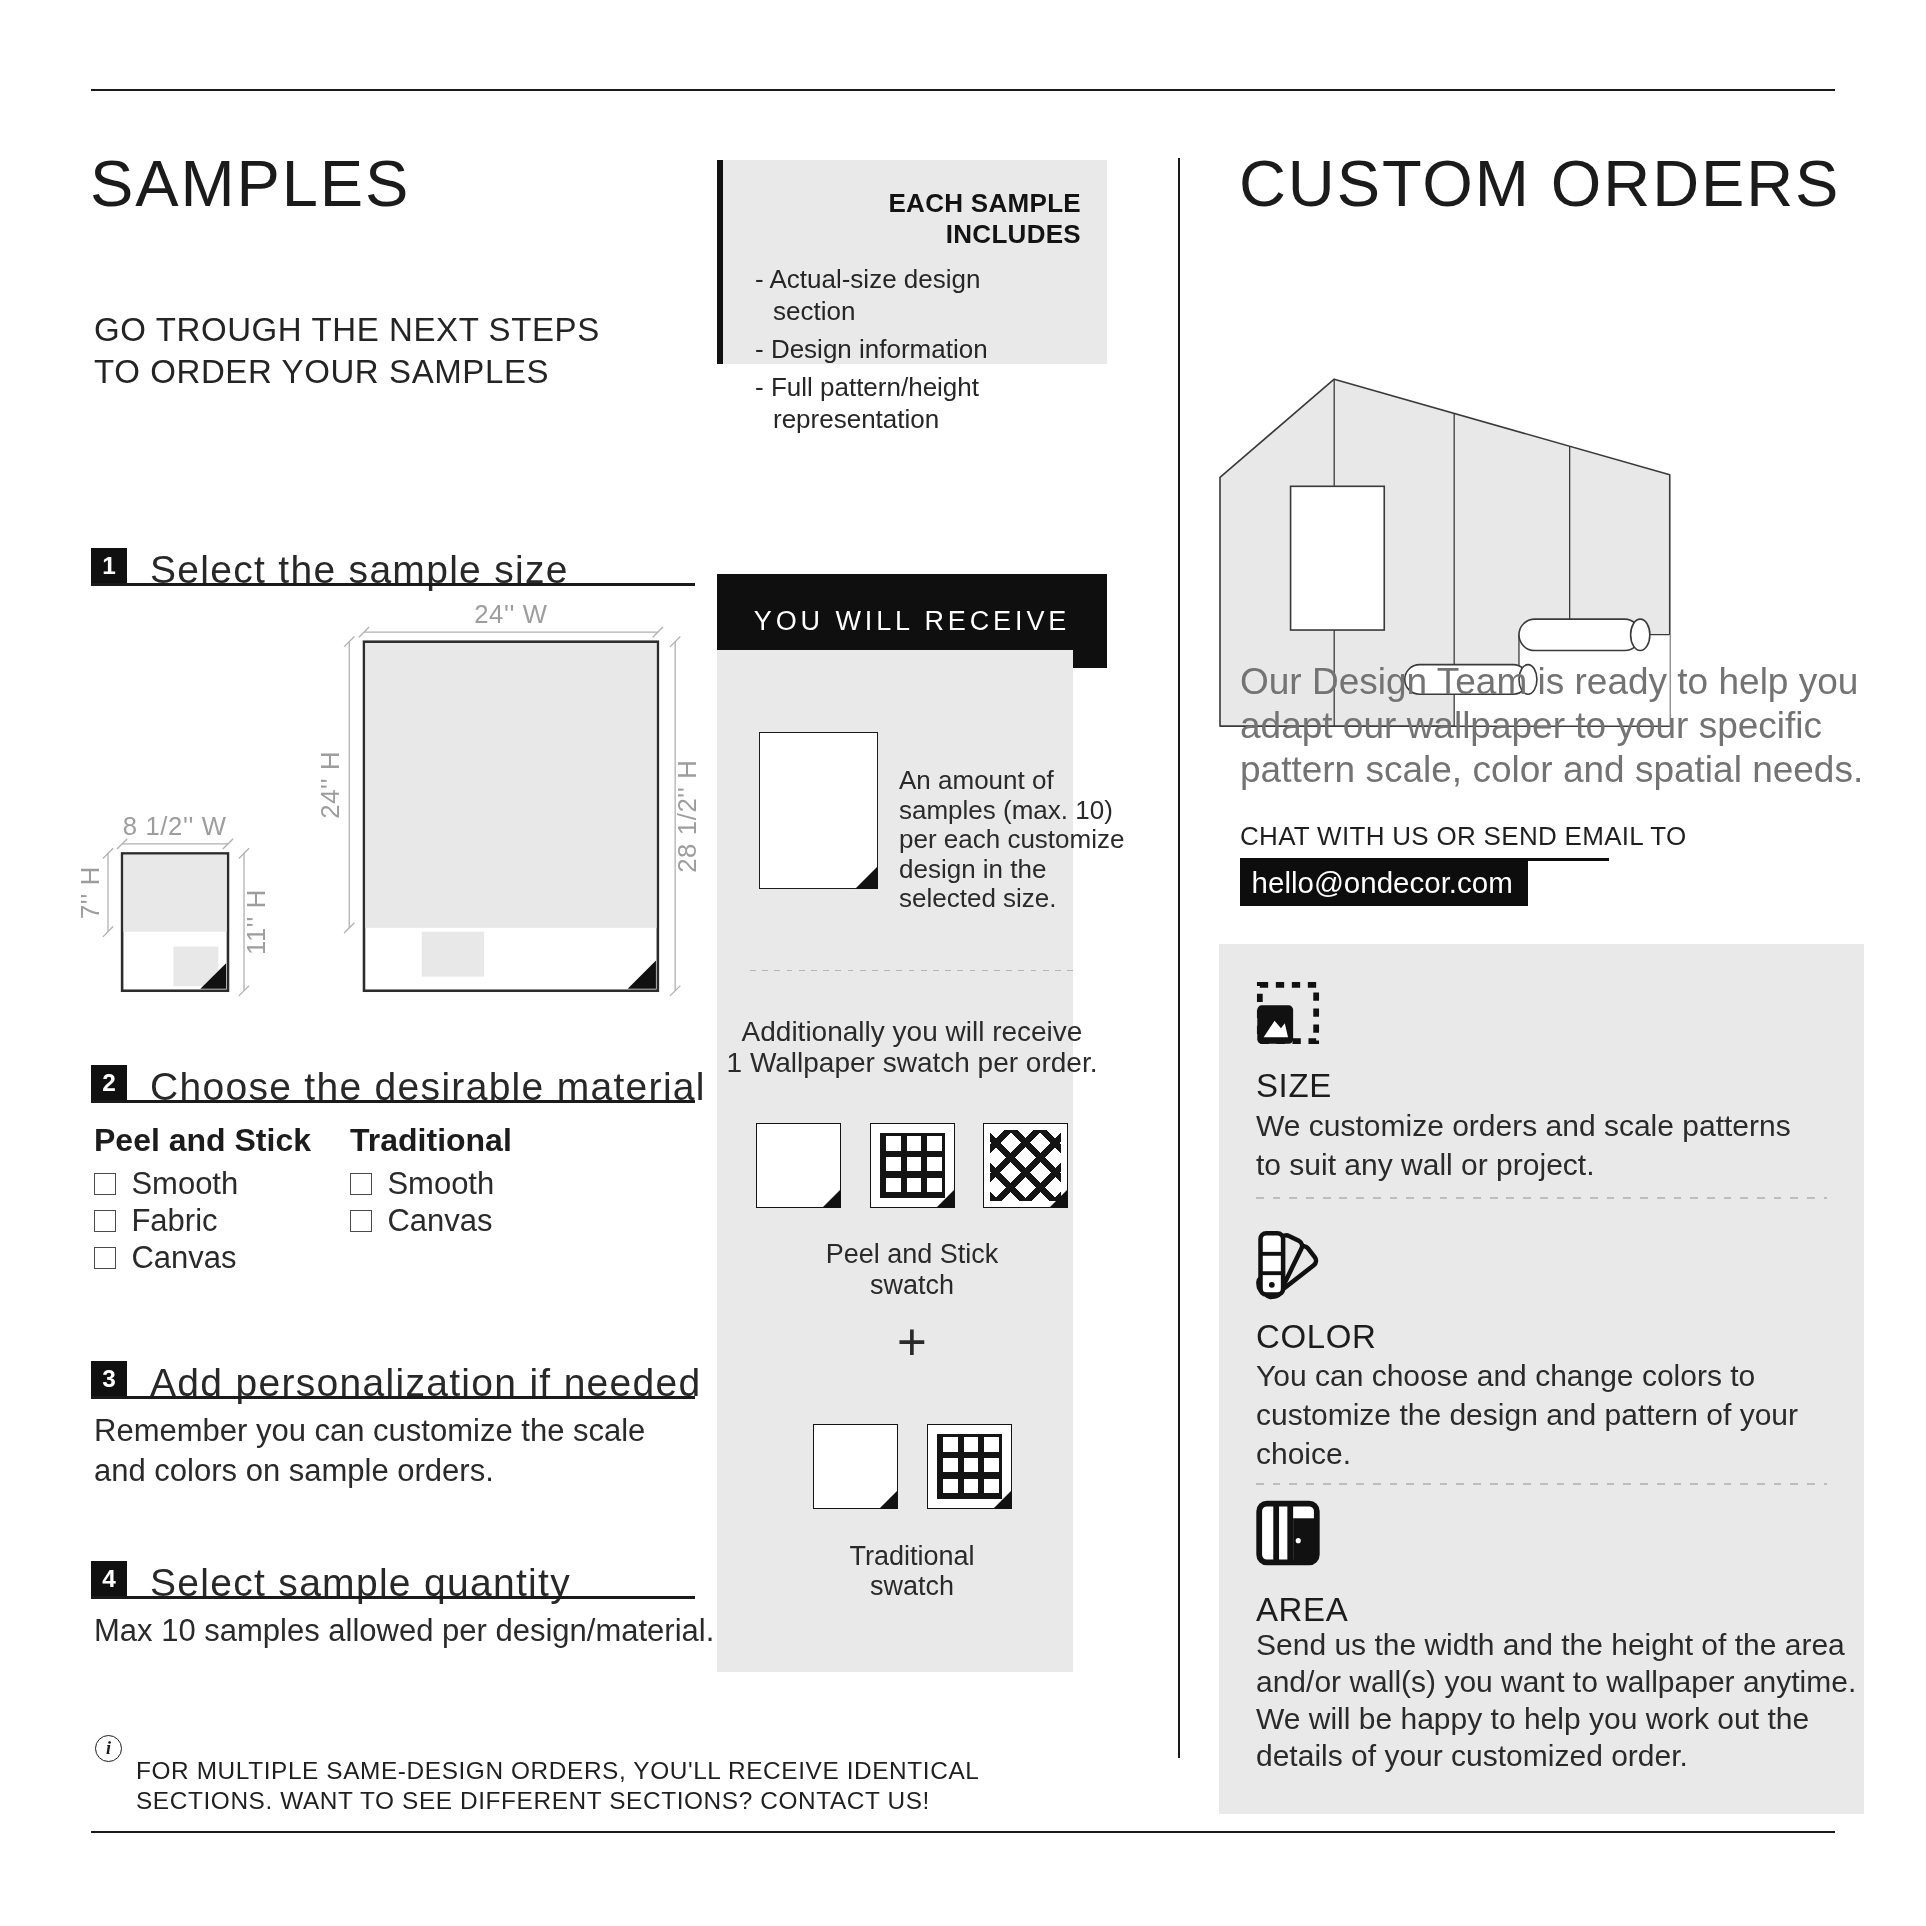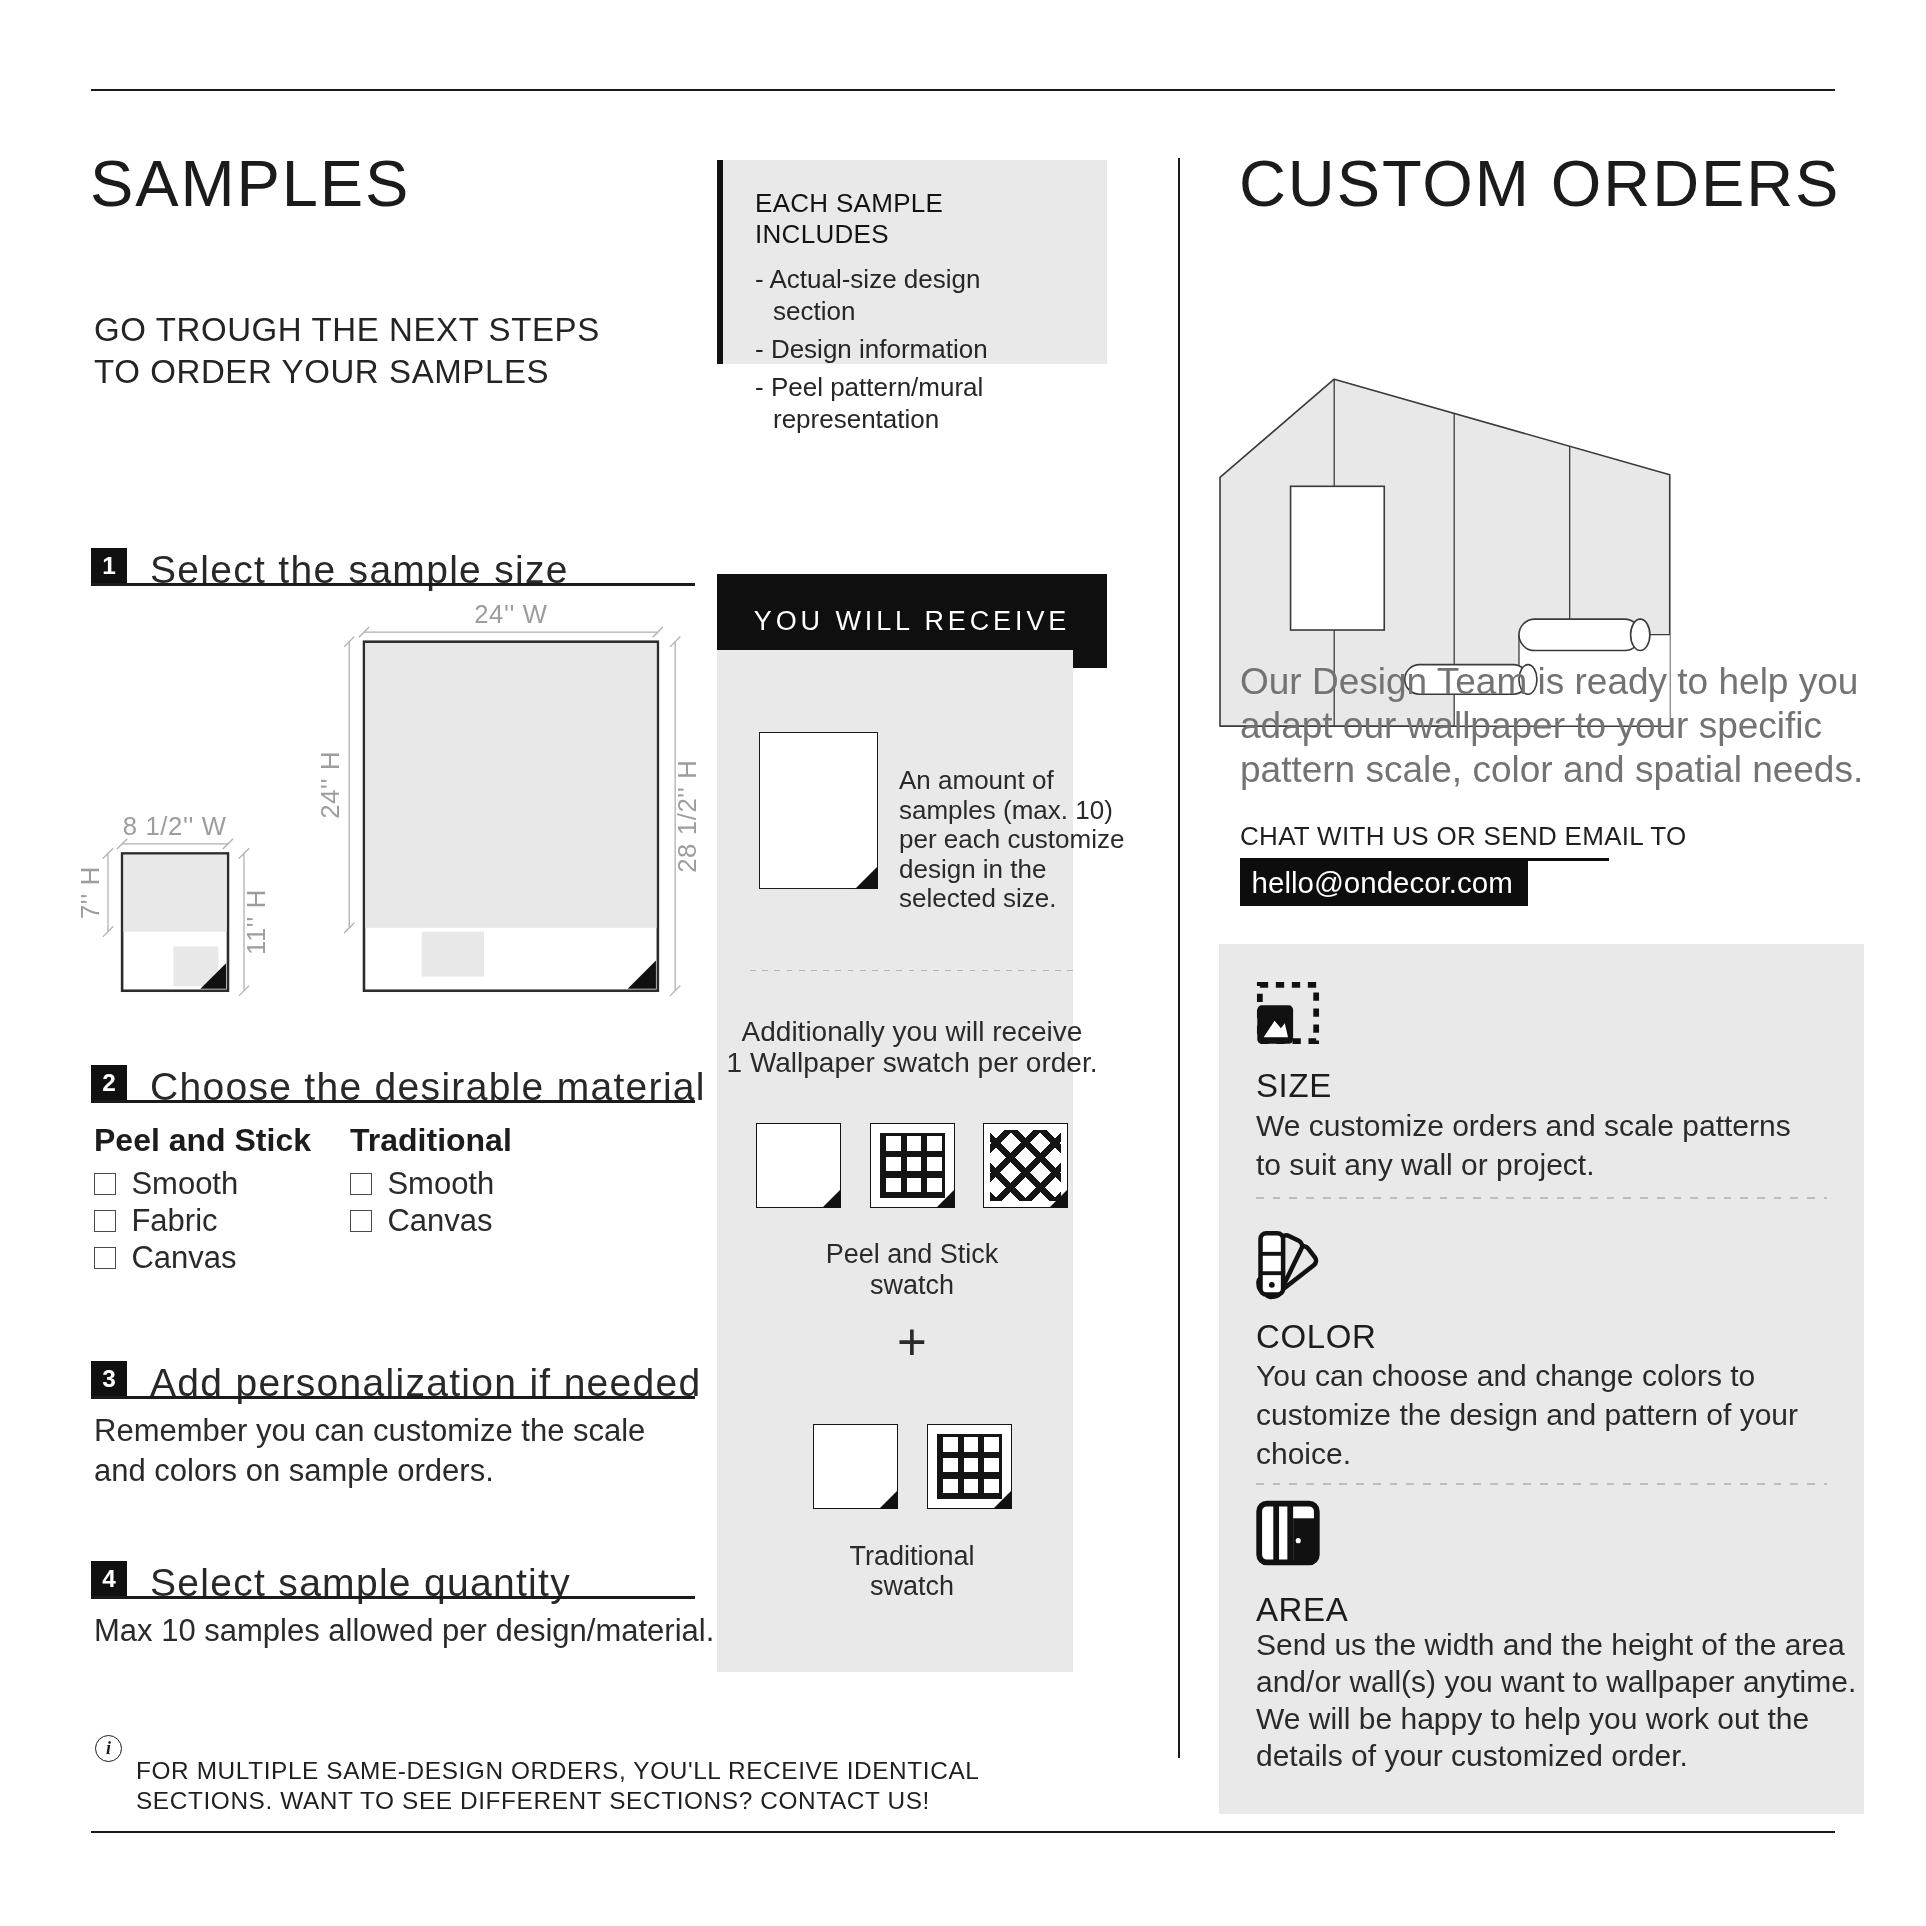--- a/index.html
+++ b/index.html
@@ -38,21 +38,21 @@
 
   
   .mat-title { font-size:32px; font-weight:700; color:#1c1c1c; white-space:nowrap; }
   .opt-row { position:absolute; display:flex; align-items:center; }
   .checkbox { width:22px; height:22px; border:1.9px solid #4a4a4a; background:#fff; margin-right:15.4px; flex:none; }
   .opt-label { font-size:31px; color:#2a2a2a; white-space:nowrap; }
 
   
   .includes-box { position:absolute; left:717px; top:160px; width:390px; height:204px;
     background:#e9e9ea; border-left:6.4px solid #111; padding:28px 26px 0 32px; }
-  .includes-title { font-size:26px; font-weight:400; color:#131313; letter-spacing:0.3px; }
+  .includes-title { font-size:26px; font-weight:700; color:#131313; letter-spacing:0.3px;text-align:right; }
   .includes-item { font-size:26px; color:#262626; line-height:32px; width:302px;
     padding-left:18px; text-indent:-18px; margin-top:5.8px; }
 
   
   .banner { position:absolute; left:717px; top:574px; width:390px; height:94px;
     background:#0f0f0f; color:#ffffff; display:flex; align-items:center; justify-content:center;
     font-size:27px; letter-spacing:3.9px; white-space:nowrap; }
   .mid-panel { position:absolute; left:717px; top:650px; width:356px; height:1022px; background:#e9e9ea; }
   .paper { position:absolute; background:#ffffff; border:1.9px solid #1c1c1c; }
   .fold::after { content:""; position:absolute; right:-0.6px; bottom:-0.6px;
@@ -210,21 +210,21 @@
 <div class="abs" style="left:136px; top:1734px;margin-top:22px;">
   <div class="note-line">FOR MULTIPLE SAME-DESIGN ORDERS, YOU'LL RECEIVE IDENTICAL</div>
   <div class="note-line">SECTIONS. WANT TO SEE DIFFERENT SECTIONS? CONTACT US!</div>
 </div>
 
 <div class="includes-box">
   <div class="includes-title">EACH SAMPLE INCLUDES</div>
   <div style="height:7.7px;"></div>
   <div class="includes-item">- Actual-size design section</div>
   <div class="includes-item">- Design information</div>
-  <div class="includes-item">- Peel pattern/mural representation</div>
+  <div class="includes-item">- Full pattern/height representation</div>
 </div>
 
 <div class="banner">YOU WILL RECEIVE</div>
 
 <div class="mid-panel">
 
   <div class="paper fold" style="left:42px; top:82px; width:119px; height:157px;"></div>
 
   <div class="abs" style="left:182px; top:116px;">
     <div class="amount-line">An amount of</div>

